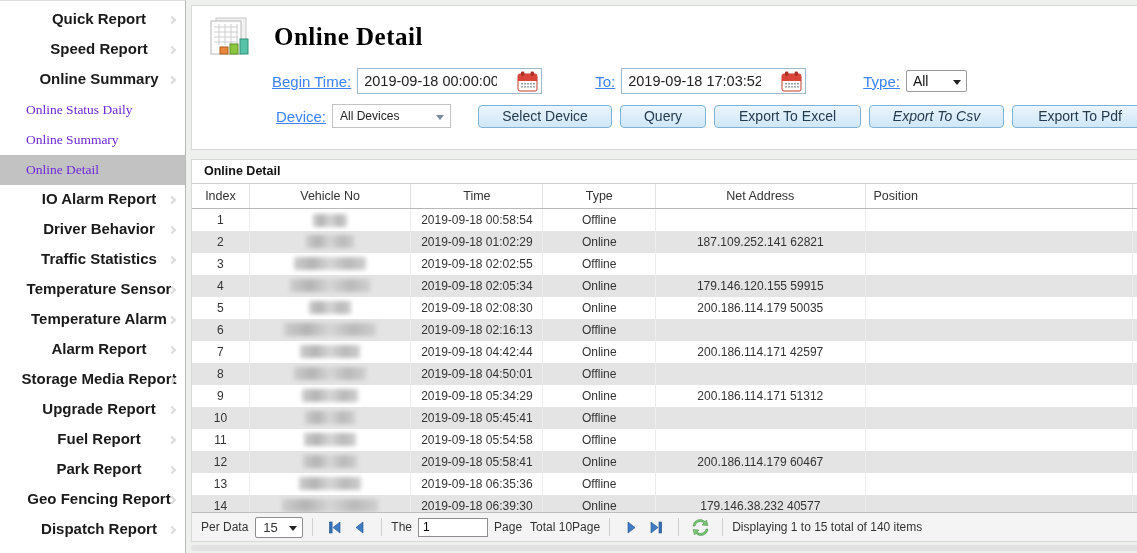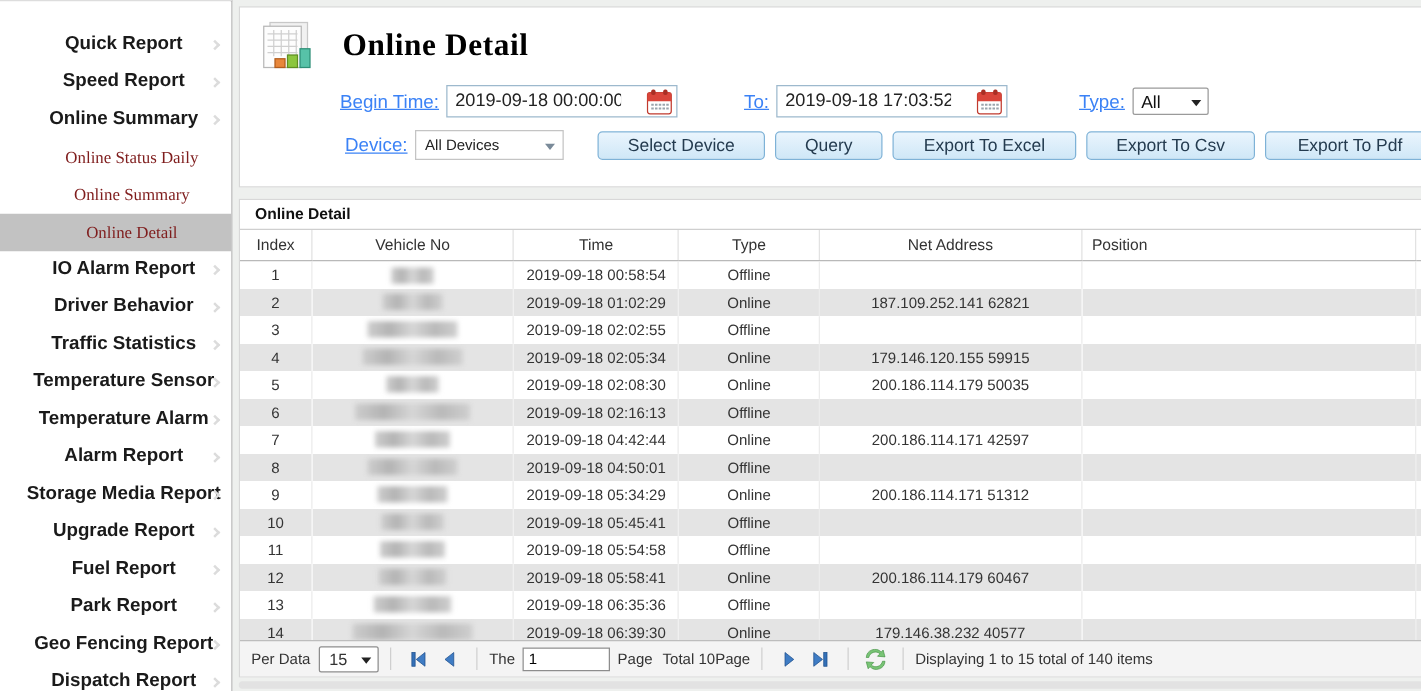--- a/index.html
+++ b/index.html
@@ -1,24 +1,24 @@
 <!DOCTYPE html>
 <html><head>
 <meta charset="utf-8">
 <style>
   * { margin:0; padding:0; box-sizing:border-box; }
   html,body { width:1137px; height:553px; overflow:hidden; background:#eef0ee;
               font-family:"Liberation Sans", sans-serif; color:#333; }
   .app { display:flex; width:1137px; height:553px; }
 
   
-  .sidebar { width:186px; background:#fff; border-right:1px solid #b9b9b9; border-top:1px solid #ddd; padding-top:20px; flex:0 0 186px; }
+  .sidebar { width:186px; background:#fff; border-right:1px solid #b9b9b9; border-top:1px solid #ddd; padding-top:4px; flex:0 0 186px; }
   .side-item { position:relative; height:30px; display:flex; align-items:center; cursor:pointer; }
   .side-item.main { padding-left:15px; font-weight:bold; font-size:15px; color:#1a1a1a; }
-  .side-item.sub  { padding-left:26px; font-family:"Liberation Serif", serif; font-size:13.5px; color:#7f1d1d;justify-content:center; }
+  .side-item.sub  { padding-left:26px; font-family:"Liberation Serif", serif; font-size:13.5px; color:#6d28d9; }
   .side-item.selected { background:#c2c2c2; }
   .chev { position:absolute; right:10px; top:12px; width:6px; height:6px;
           border-right:2px solid #dcdcdc; border-bottom:2px solid #dcdcdc;
           transform:rotate(-45deg); }
 
   
   .main { flex:1; padding:5px 2px 0 5px; display:flex; flex-direction:column; }
   .panel { background:#fff; border:1px solid #d8d8d8; }
   .panel-top { height:145px; margin-bottom:9px; padding-top:9px; }
 
@@ -40,21 +40,21 @@
   .sel-type { width:61px; }
   .combo { position:relative; border:1px solid #c4c4c4; background:#fff; height:24px; width:119px;
            display:flex; align-items:center; font-size:12px; color:#222; padding:0 18px 0 7px; cursor:pointer; }
   .combo .arr { position:absolute; right:6px; top:10px; width:0; height:0;
                 border-left:4px solid transparent; border-right:4px solid transparent; border-top:5px solid #7a8a99; }
 
   .gap-a{width:53px;} .gap-b{width:57px;} .gap-c{width:27px;}
   .btn { height:23px; border:1px solid #7eb2d7; border-radius:4px; color:#243b4f; font-size:14px;
          background:linear-gradient(#eaf5fd,#cfe7f7); display:flex; align-items:center; justify-content:center;
          cursor:pointer; margin-right:8px; white-space:nowrap; }
-  .btn-select{width:134px;} .btn-query{width:86px;} .btn-excel{width:147px;} .btn-csv{width:135px;} .btn-pdf{width:136px; margin-right:0;}
+  .btn-select{width:134px;} .btn-query{width:86px;} .btn-excel{width:147px;} .btn-csv{width:135px;font-style:italic;} .btn-pdf{width:136px; margin-right:0;}
 
   
   .panel-table { flex:0 0 auto; display:flex; flex-direction:column; height:383px; }
   .tpanel-head { height:24px; border-bottom:1px solid #cfcfcf; display:flex; align-items:center; padding-left:12px;
                  font-size:12.5px; font-weight:bold; color:#111; }
   .grid-wrap { height:330px; overflow:hidden; }
   table.grid { width:100%; border-collapse:collapse; table-layout:fixed; font-size:12px; }
   table.grid th { height:25px; font-weight:normal; font-size:12.5px; color:#333;
                   border-bottom:1px solid #b9b9b9; border-right:1px solid #e2e2e2; background:#fff; text-align:center; }
   table.grid th.l, table.grid td.l { text-align:left; padding-left:8px; }

